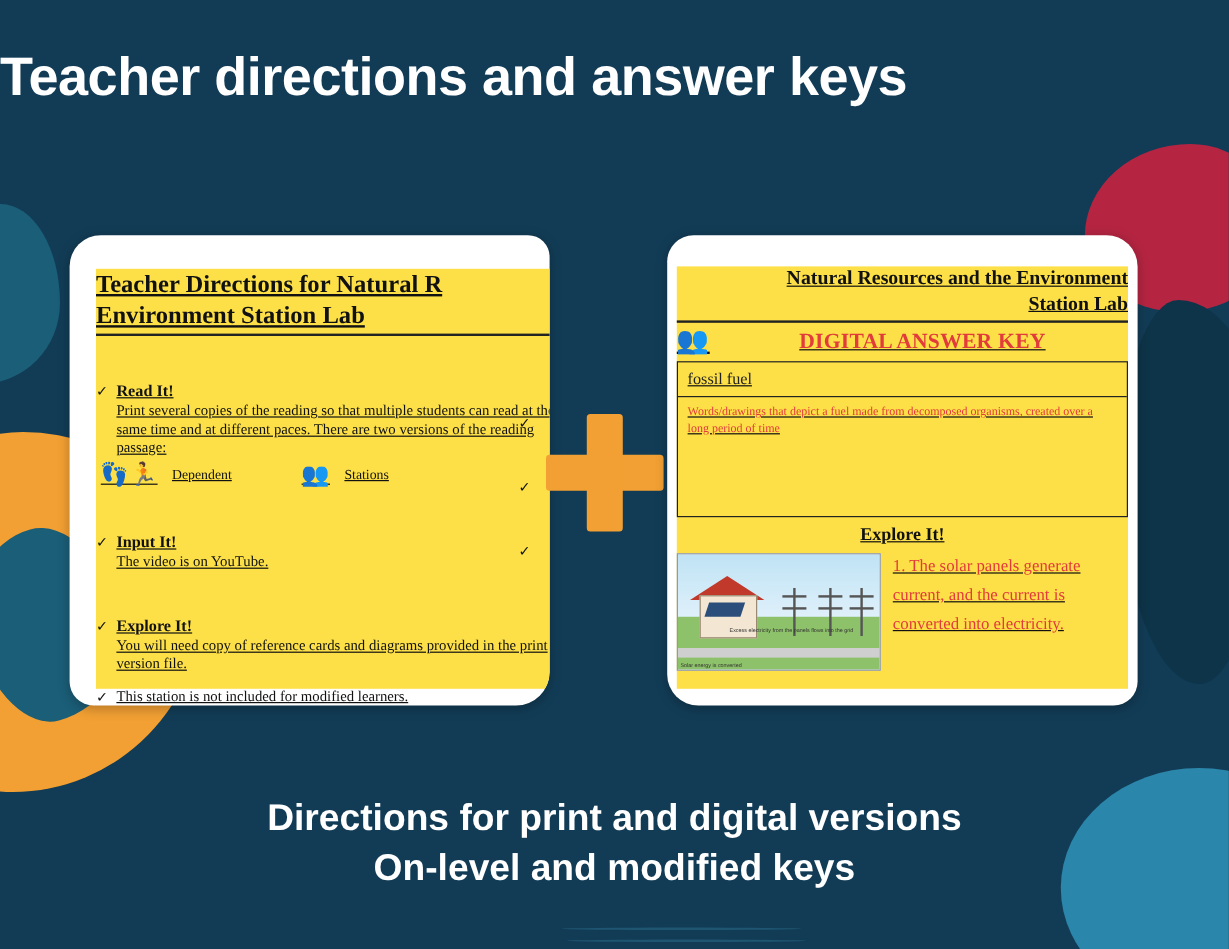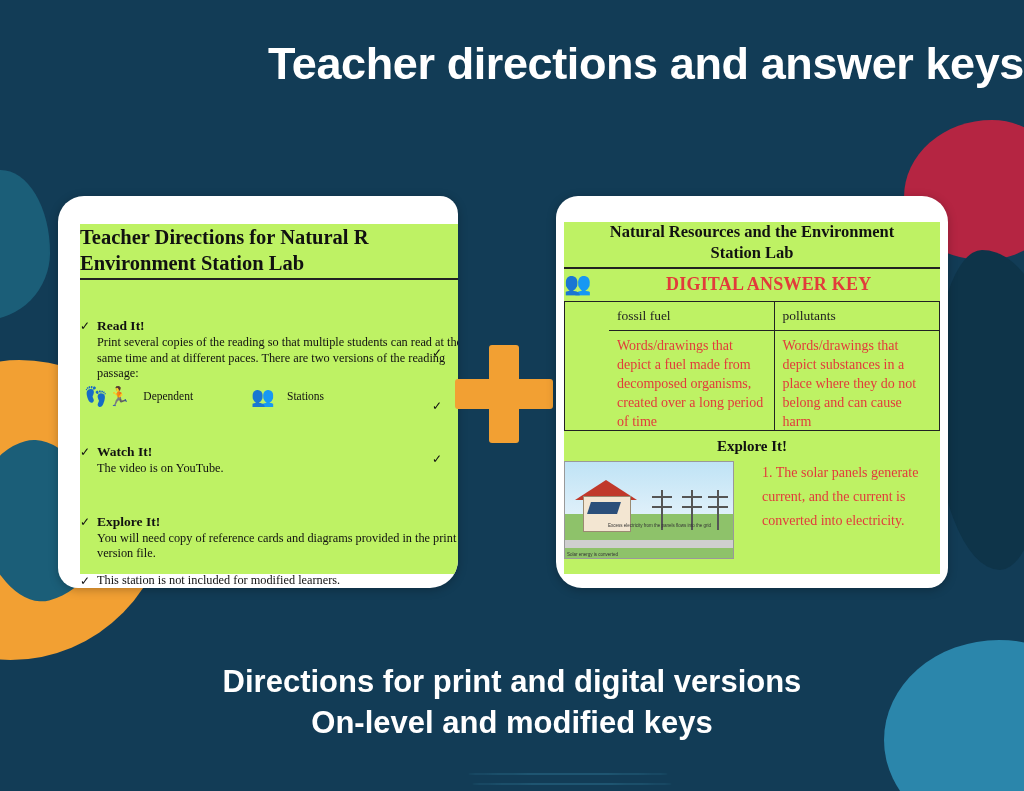--- a/index.html
+++ b/index.html
@@ -33,21 +33,21 @@
   }
   #blob-dark-right{
     right:-30px;top:250px;width:120px;height:320px;background:#0e3449;
     border-radius:40% 60% 45% 55% / 45% 40% 60% 55%;
   }
   .stripes{position:absolute;right:300px;bottom:-30px;width:260px;height:120px;opacity:.5;}
   .stripes i{position:absolute;bottom:0;width:200px;height:2px;background:#2b6f8c;display:block;
              border-radius:50%;}
   
   #title{
-    position:absolute;left:0;right:0;top:38px;text-align:right;
+    position:absolute;left:0;right:0;top:38px;text-align:left;
     color:#ffffff;font-size:45px;font-weight:bold;letter-spacing:-.4px;
   }
   #subtitle{
     position:absolute;left:0;right:0;bottom:48px;text-align:center;
     color:#ffffff;font-size:31px;font-weight:bold;line-height:1.33;
   }
   
   #plus{
     position:absolute;left:455px;top:345px;width:98px;height:98px;
   }
@@ -62,22 +62,22 @@
   }
   #card-left{
     left:58px;top:196px;width:400px;height:392px;
     border-radius:26px 18px 28px 20px;
   }
   #card-right{
     left:556px;top:196px;width:392px;height:392px;
     border-radius:22px 26px 20px 26px;
   }
   .card .page{
-    position:absolute;background:#bef264;
-    font-family:"Liberation Serif", serif;color:#111;
+    position:absolute;background:#fde047;
+    font-family:"Liberation Serif", serif;color:#111;text-decoration:underline;
   }
   
   #left-page{left:22px;top:28px;width:395px;height:350px;}
   #left-page .hrule{border-top:2px solid #222;margin:2px 0 0 0;}
   .lp-title{
     font-weight:bold;font-size:20.5px;line-height:1.28;color:#111;
   }
   .lp-sub{
     text-align:center;font-weight:bold;font-size:14.5px;text-decoration:underline;
     margin-top:9px;
@@ -89,36 +89,36 @@
   .lp-url{font-size:12.3px;margin-top:10px;padding-left:17px;}
   .lp-url a{color:#2b6fd6;text-decoration:underline;}
   .figrow{display:flex;align-items:center;gap:12px;margin-top:5px;padding-left:4px;font-size:11.5px;}
   .figrow .fig{font-size:19px;line-height:1;}
   .figrow .lab{min-width:96px;}
   .lp-tail{font-size:12.3px;line-height:1.25;margin-top:12px;}
   .col2{position:absolute;left:352px;top:122px;width:40px;font-size:12px;}
   .col2 div{margin-bottom:38px;}
   
   #right-page{left:8px;top:26px;width:376px;height:352px;}
-  .rp-title{text-align:center;font-weight:bold;font-size:16.5px;line-height:1.25;}
+  .rp-title{text-align:right;font-weight:bold;font-size:16.5px;line-height:1.25;}
   .rp-bar{border-top:2px solid #222;margin-top:4px;}
   .rp-keyrow{display:flex;align-items:center;gap:6px;margin-top:4px;}
   .rp-key{
     flex:1;text-align:center;color:#e23b3b;font-weight:bold;font-size:18px;
     letter-spacing:.2px;
   }
   .rp-people{font-size:22px;line-height:1;}
-  .tbl{display:flex;border:1.4px solid #222;margin-top:6px;height:128px;padding-left:44px;}
+  .tbl{display:flex;border:1.4px solid #222;margin-top:6px;height:128px;}
   .tbl .cell{flex:1;padding:6px 8px;}
   .tbl .cell + .cell{border-left:1.4px solid #222;}
   .cell .term{font-size:13.5px;color:#222;border-bottom:1.4px solid #222;
               margin:-6px -8px 6px -8px;padding:6px 8px;}
-  .cell .ans{font-size:14px;color:#e23b3b;line-height:1.35;}
+  .cell .ans{font-size:10px;color:#e23b3b;line-height:1.35;}
   .explore{text-align:center;font-weight:bold;font-size:15px;margin-top:7px;}
-  .rp-bottom{display:flex;gap:28px;margin-top:6px;}
+  .rp-bottom{display:flex;gap:10px;margin-top:6px;}
   .rp-img{width:168px;height:96px;border:1px solid #999;position:relative;overflow:hidden;background:#cfe6f5;}
   .sky{position:absolute;left:0;top:0;right:0;height:52px;background:linear-gradient(#bfe3f5,#dff0fa);}
   .ground{position:absolute;left:0;bottom:0;right:0;height:44px;background:#8ec26a;}
   .road{position:absolute;left:0;bottom:10px;right:0;height:8px;background:#cfcfcf;}
   .house{position:absolute;left:18px;bottom:26px;width:46px;height:34px;background:#f3e6d2;border:1px solid #9a8a72;}
   .roof{position:absolute;left:10px;bottom:58px;width:0;height:0;border-left:31px solid transparent;border-right:31px solid transparent;border-bottom:20px solid #c0392b;}
   .panel{position:absolute;left:24px;bottom:44px;width:30px;height:12px;background:#2b4f7a;transform:skewX(-18deg);}
   .tower{position:absolute;bottom:28px;width:2px;height:40px;background:#555;}
   .tower:before,.tower:after{content:"";position:absolute;left:-9px;width:20px;height:2px;background:#555;}
   .tower:before{top:6px;}
@@ -161,21 +161,21 @@
 
     <div class="figrow">
       <span class="fig">👣🏃</span>
       <span class="lab">Dependent</span>
       <span class="fig">👥</span>
       <span class="lab">Stations</span>
     </div>
 
     <div class="lp-item">
       <span class="lp-check">✓</span>
-      <div class="lp-h">Watch It!</div>
+      <div class="lp-h">Input It!</div>
       <div class="lp-t">The video is on YouTube.</div>
     </div>
 
 
     <div class="lp-item">
       <span class="lp-check">✓</span>
       <div class="lp-h">Explore It!</div>
       <div class="lp-t">You will need copy of reference cards and diagrams provided in the print version file.</div>
     </div>
 
@@ -208,24 +208,20 @@
     <div class="rp-bar"></div>
     <div class="rp-keyrow">
       <span class="rp-people">👥</span>
       <span class="rp-key">DIGITAL ANSWER KEY</span>
     </div>
 
     <div class="tbl">
       <div class="cell">
         <div class="term">fossil fuel</div>
         <div class="ans">Words/drawings that depict a fuel made from decomposed organisms, created over a long period of time</div>
-      </div>
-      <div class="cell">
-        <div class="term">pollutants</div>
-        <div class="ans">Words/drawings that depict substances in a place where they do not belong and can cause harm</div>
       </div>
     </div>
 
     <div class="explore">Explore It!</div>
 
     <div class="rp-bottom">
       <div class="rp-img">
         <div class="sky"></div>
           <div class="ground"></div>
           <div class="road"></div>

